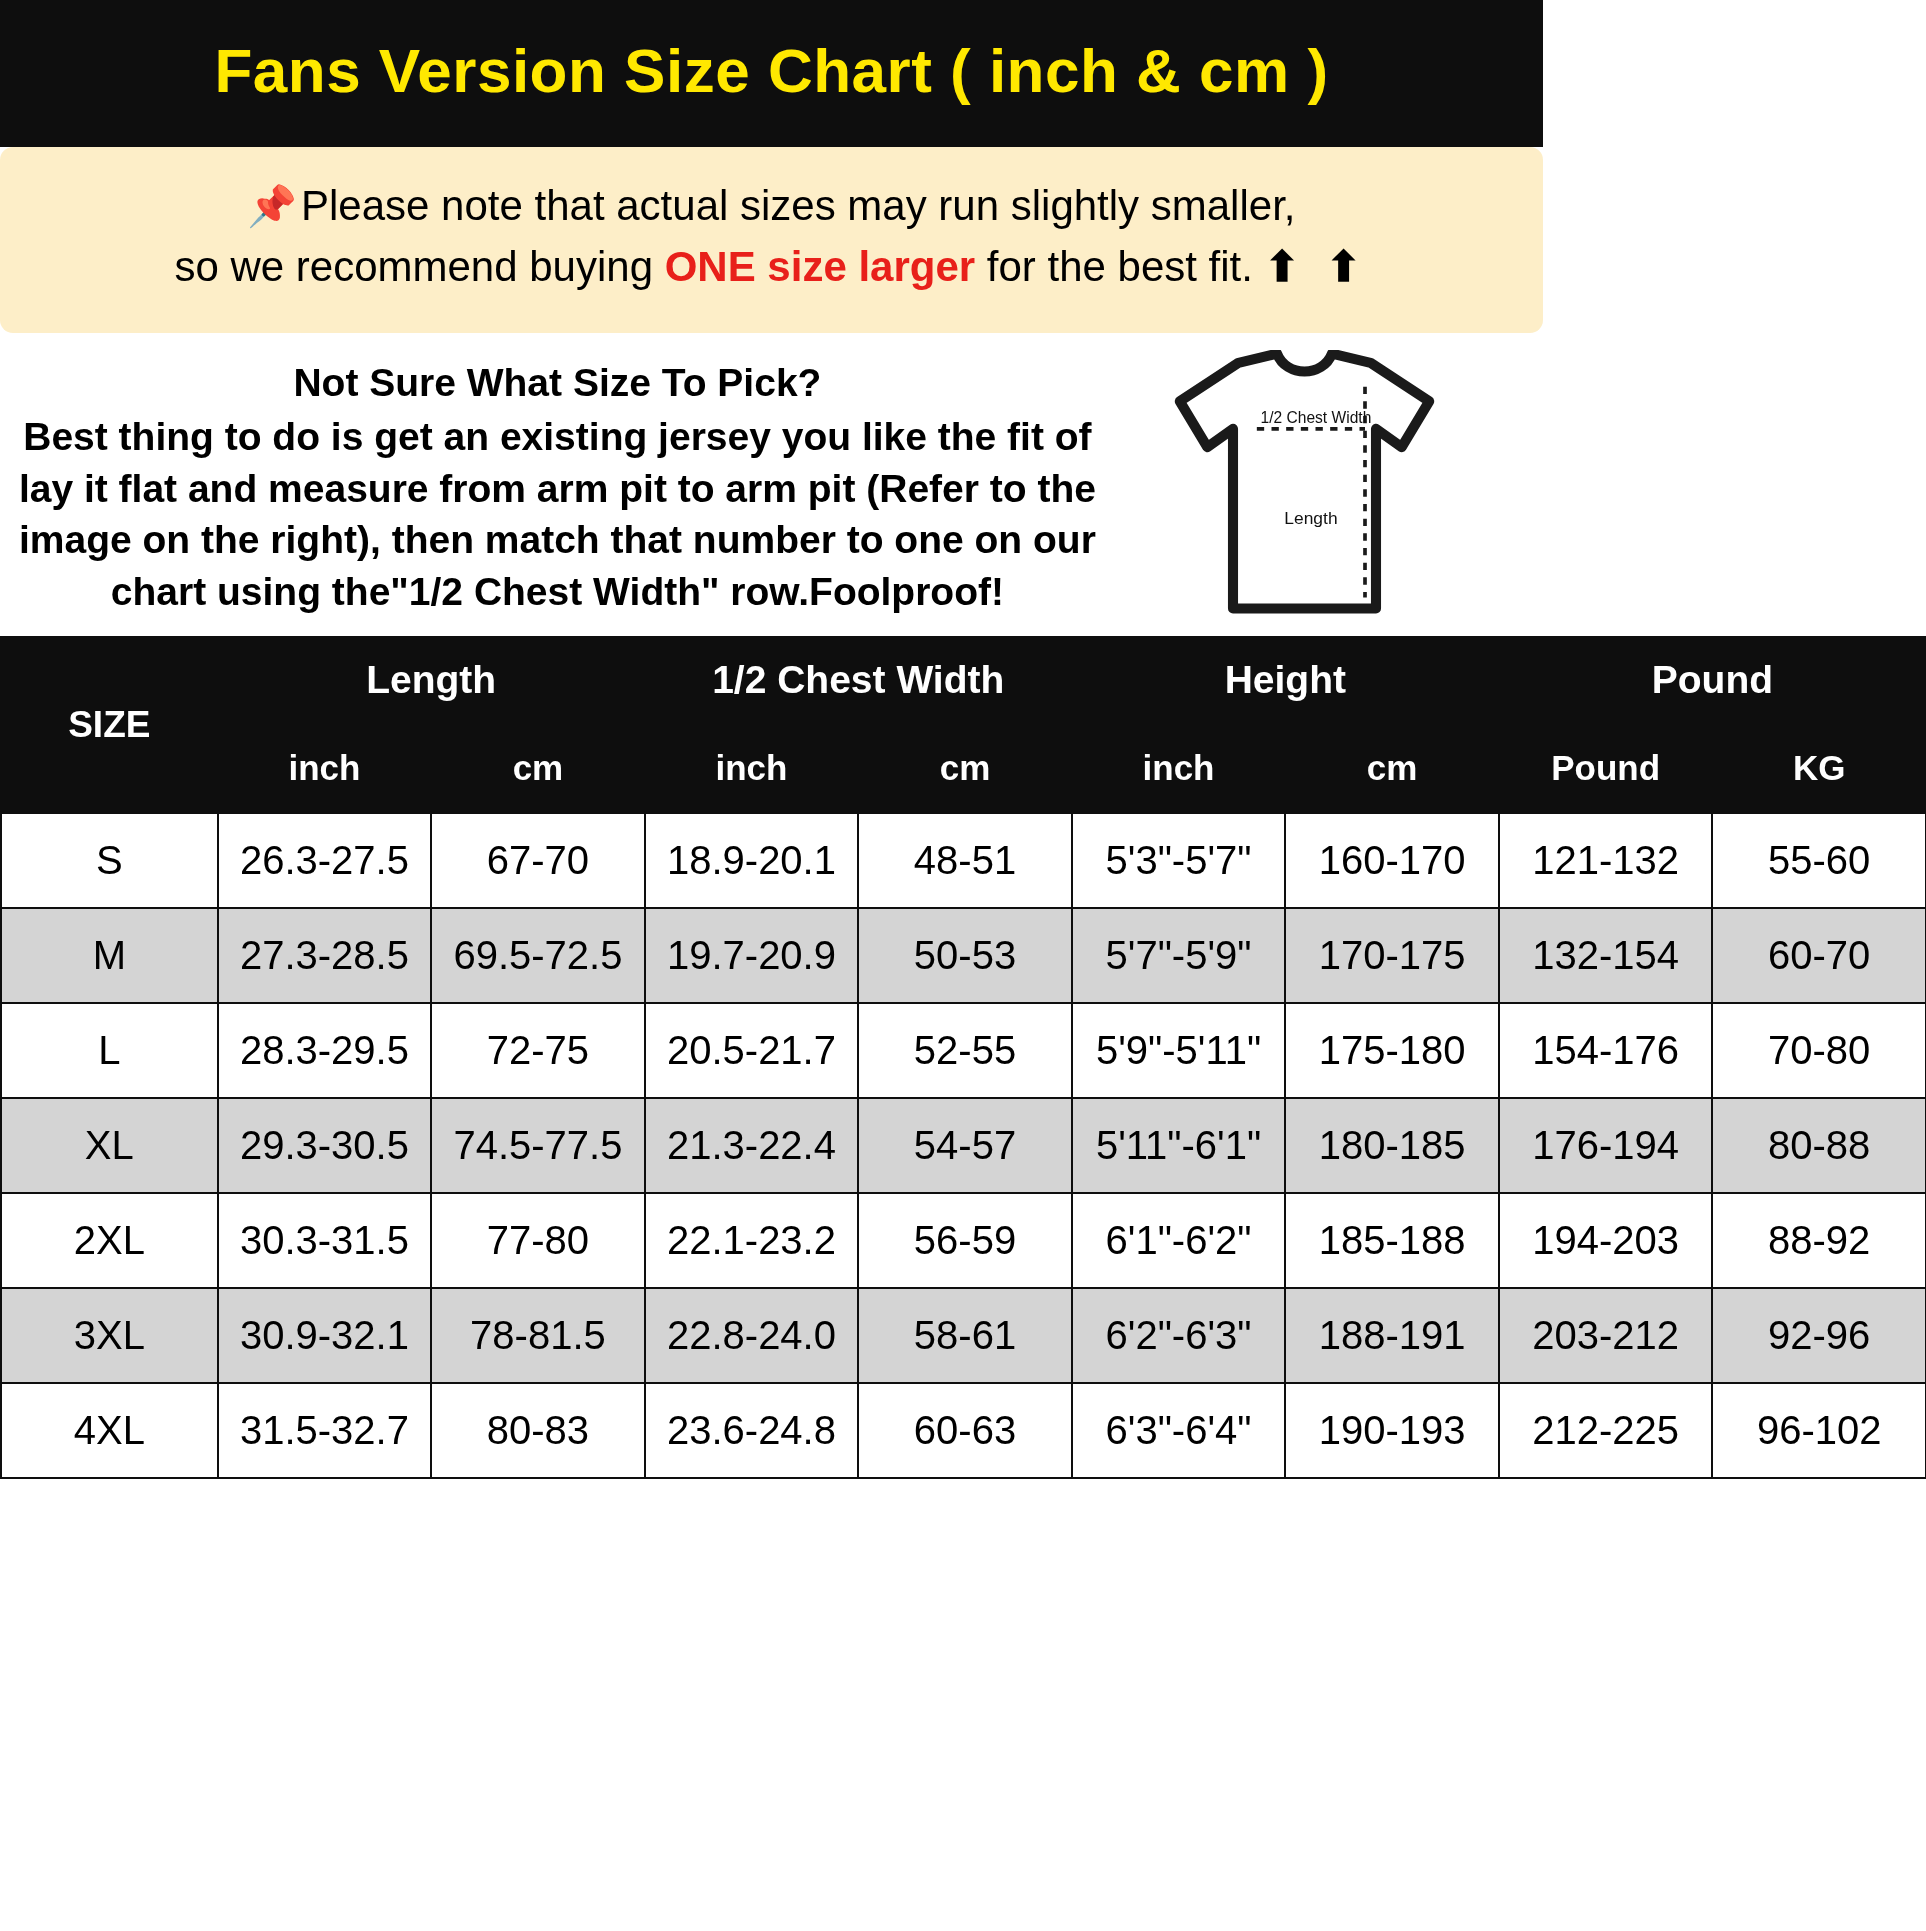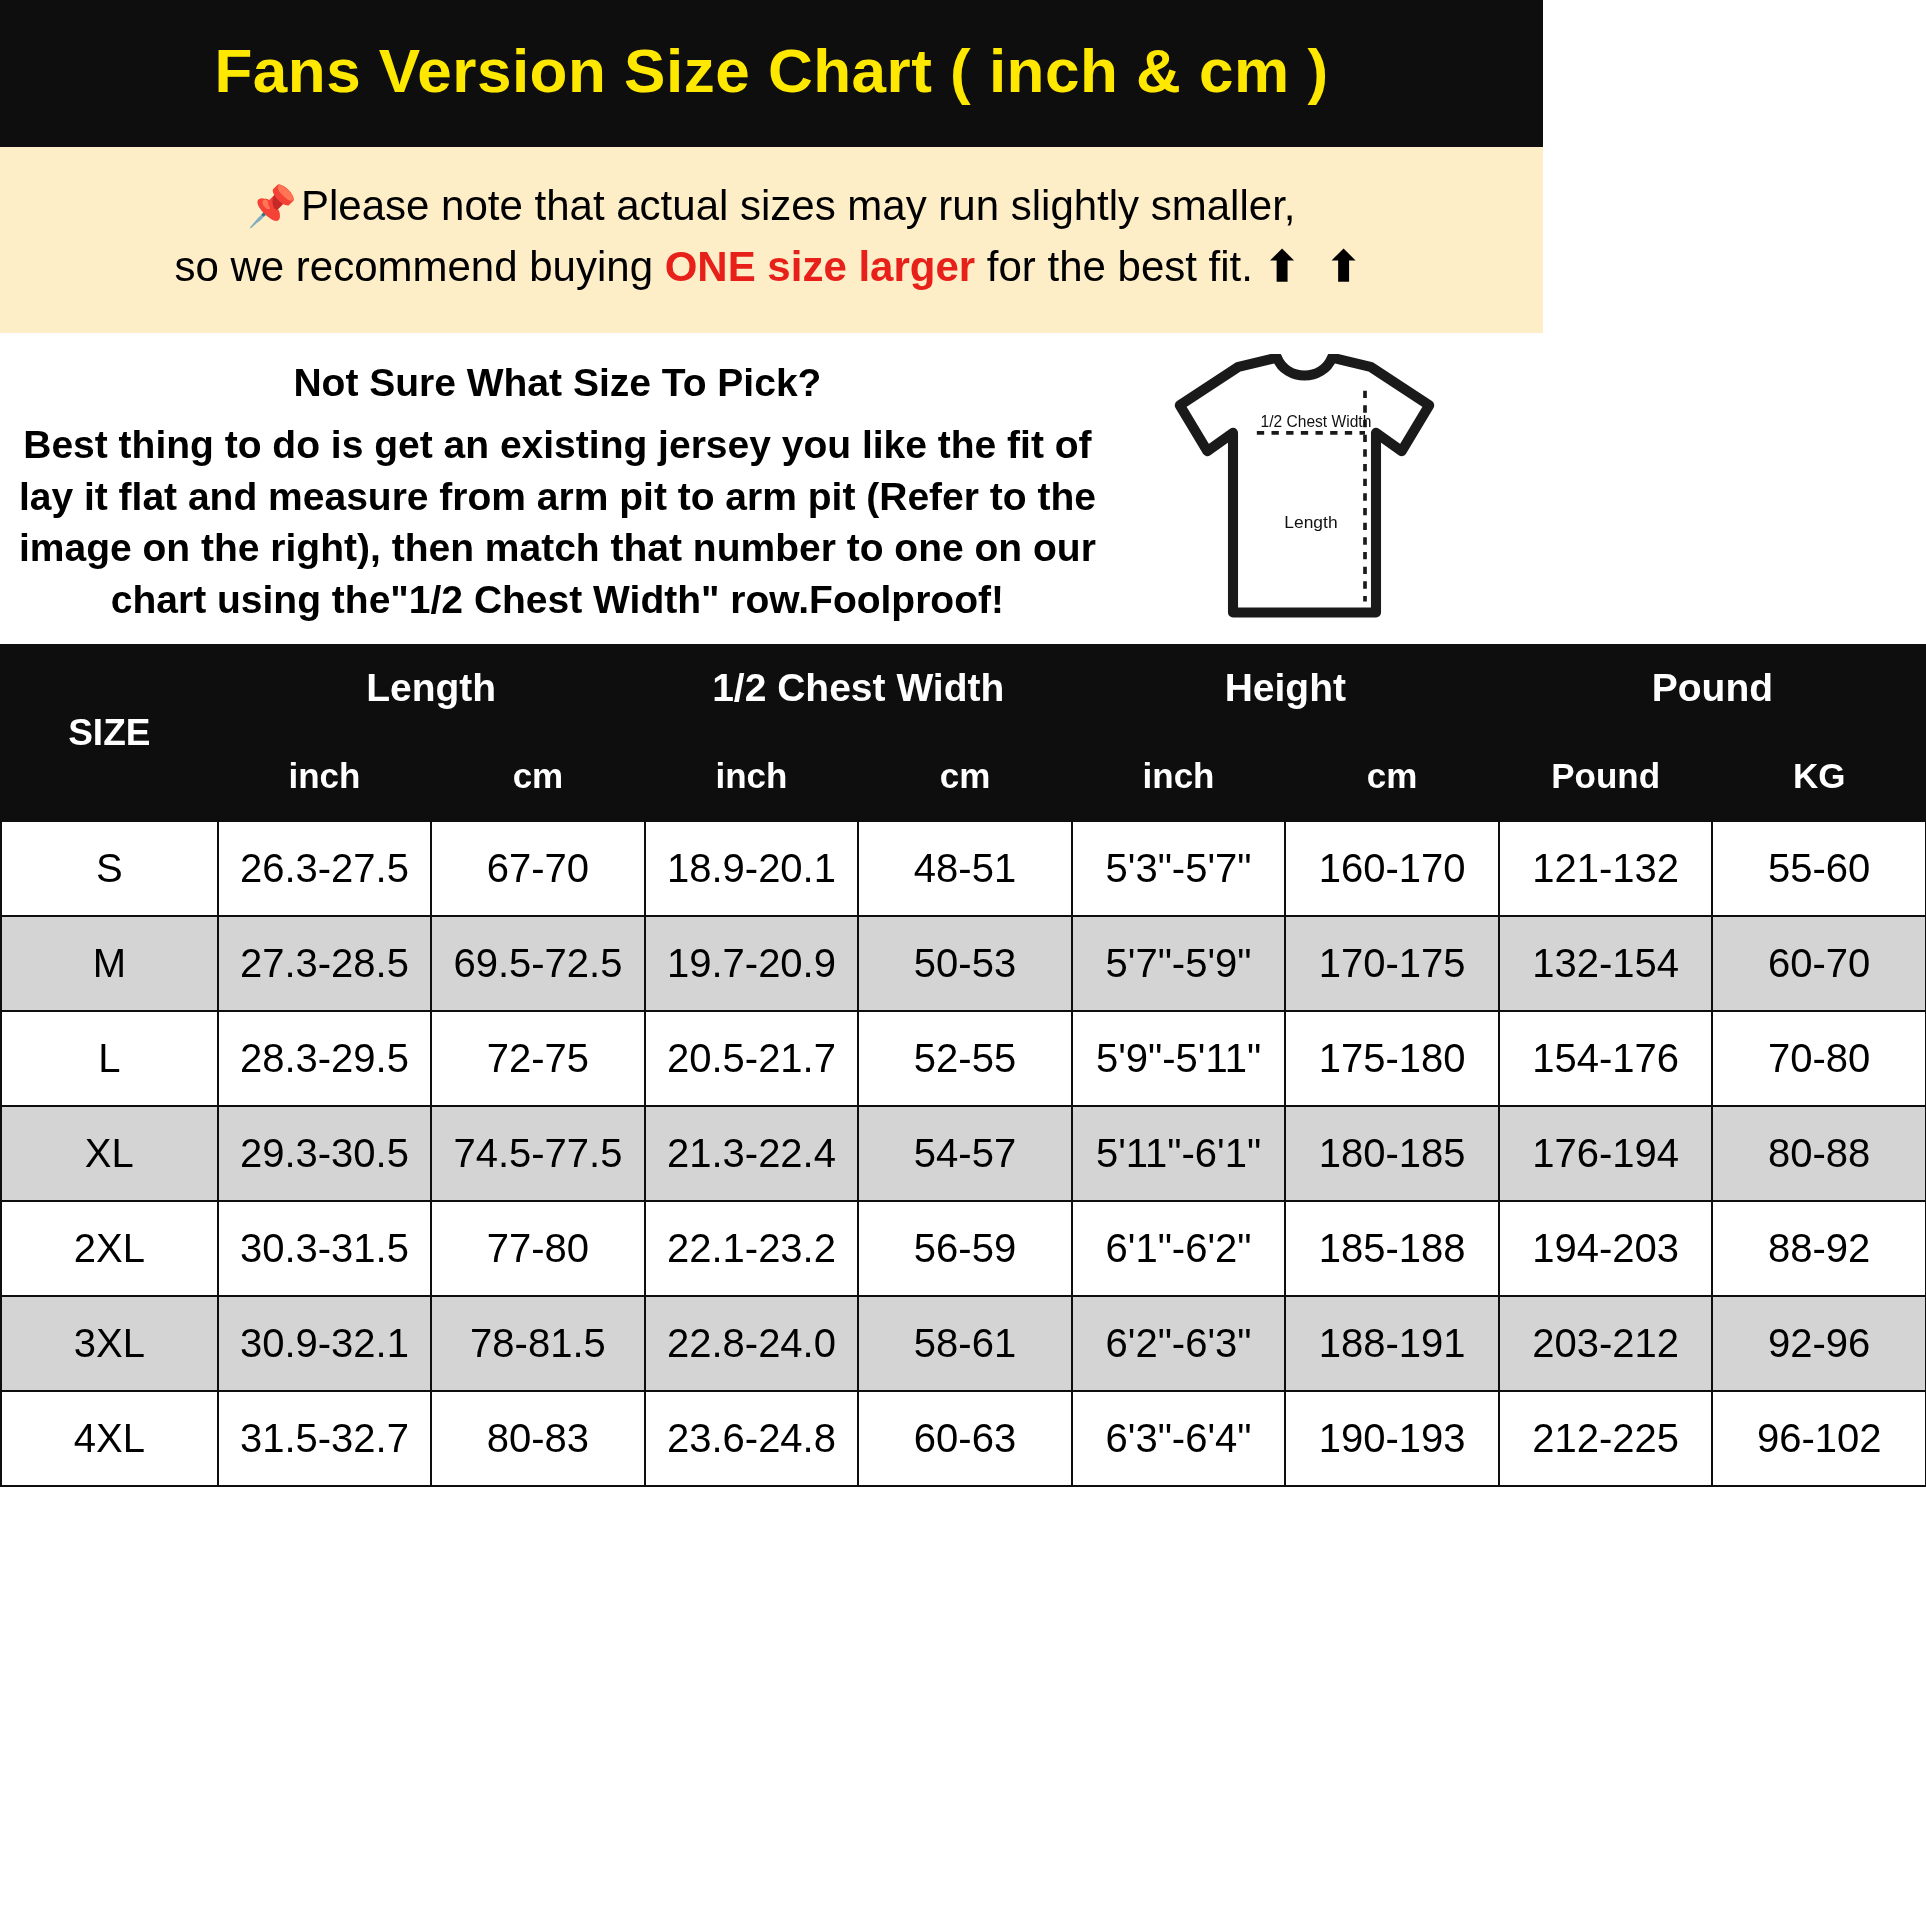--- a/index.html
+++ b/index.html
@@ -31,20 +31,21 @@
     line-height: 1.1;
   }
 
   
   .note-band {
     background: #fdeec8;
     padding: 29px 37px 35px 37px;
     text-align: center;
     font-size: 42px;
     line-height: 1.45;
+    border-radius: 13px;
   }
   .note-band .pin {
     color: #e33224;
     font-size: 40px;
     margin-right: 3.7px;
   }
   .note-band .one-size {
     color: #e8201a;
     font-weight: bold;
   }
@@ -63,21 +64,21 @@
   .help-text {
     flex: 1 1 auto;
     text-align: center;
     font-size: 39px;
     font-weight: bold;
     line-height: 1.32;
     padding: 9.2px 9.2px 9.2px 13px;
   }
   .help-text .line1 {
     display: block;
-    margin-bottom: 11px;
+    margin-bottom: 3px;
   }
   .shirt-box {
     flex: 0 0 386px;
     display: flex;
     align-items: center;
     justify-content: center;
     padding-right: 46px;
   }
   .shirt-box svg {
     display: block;

